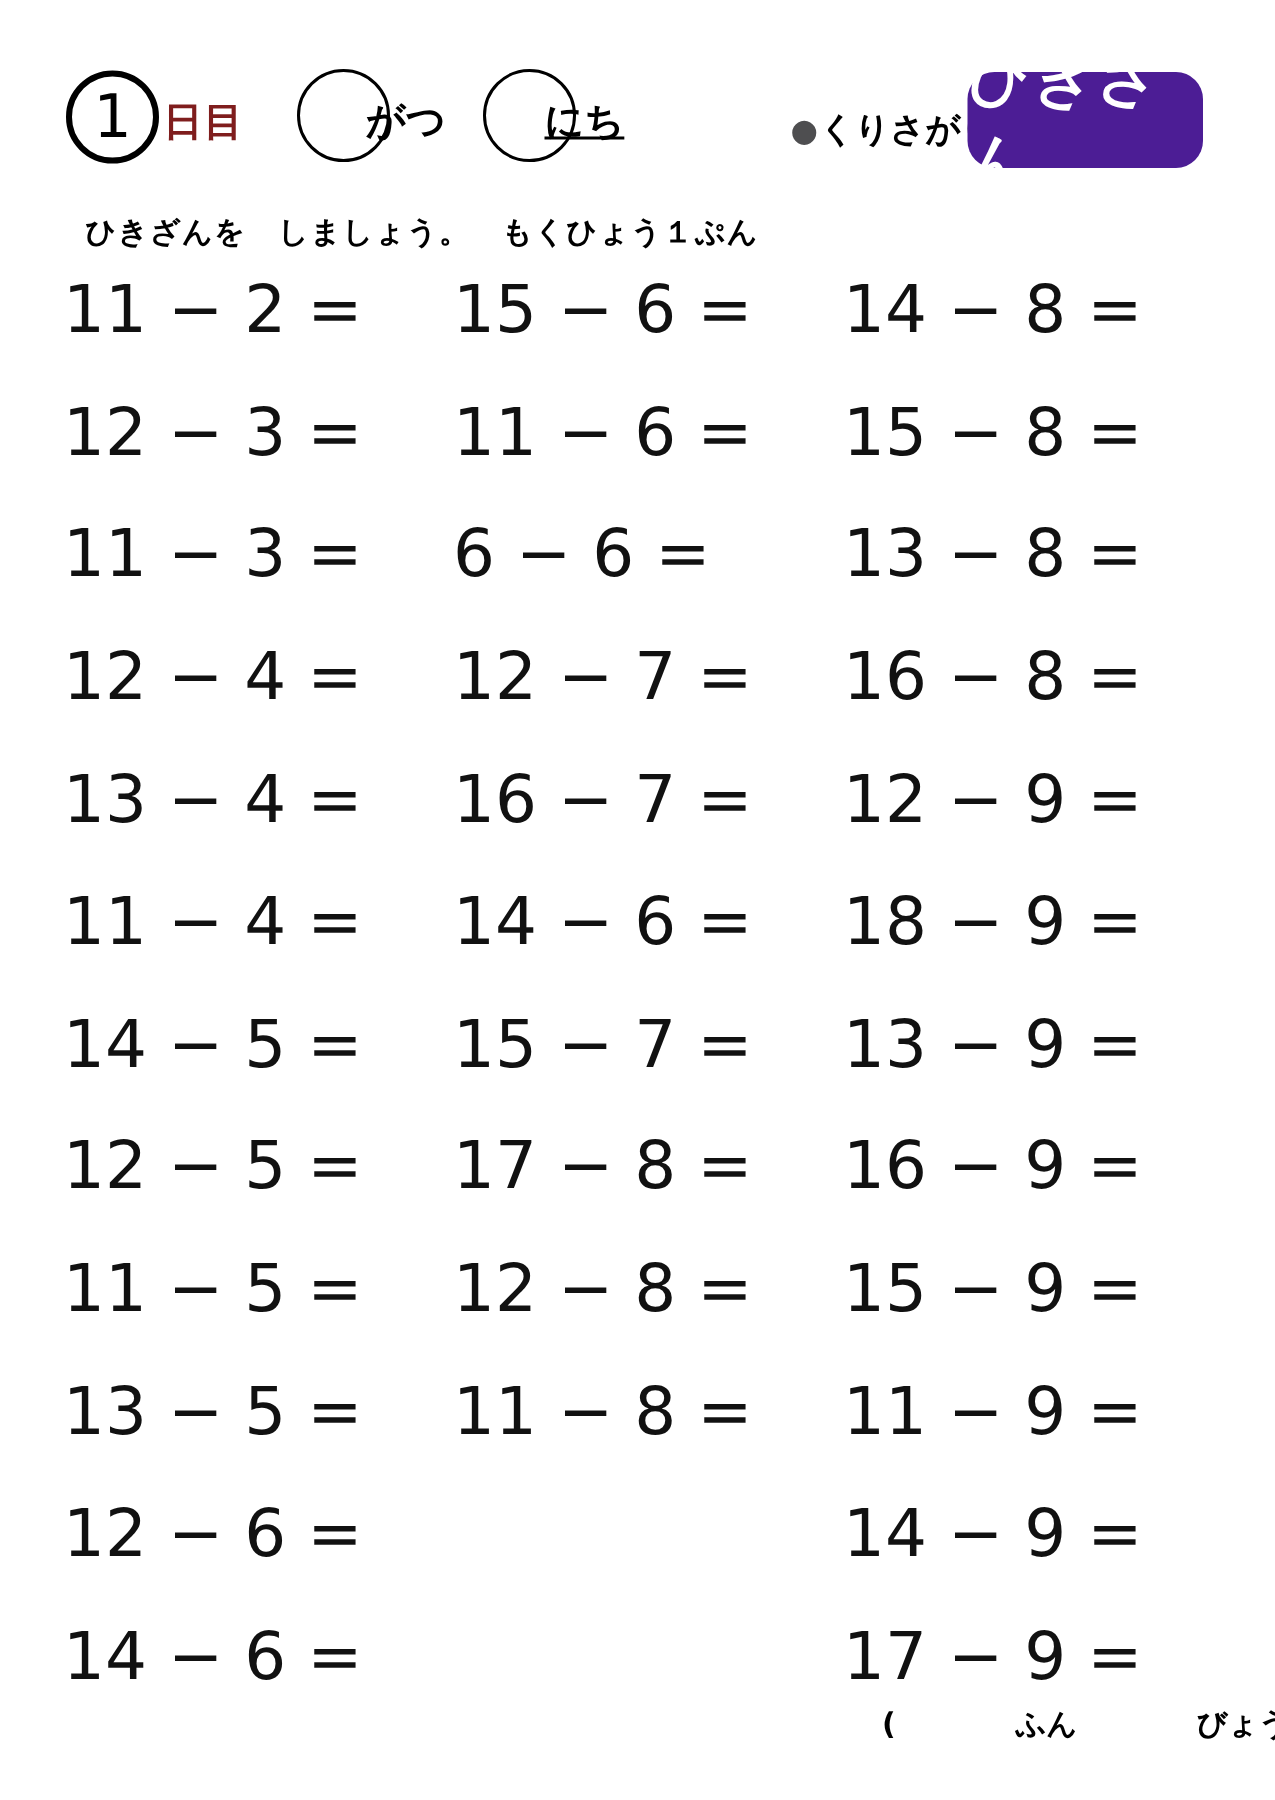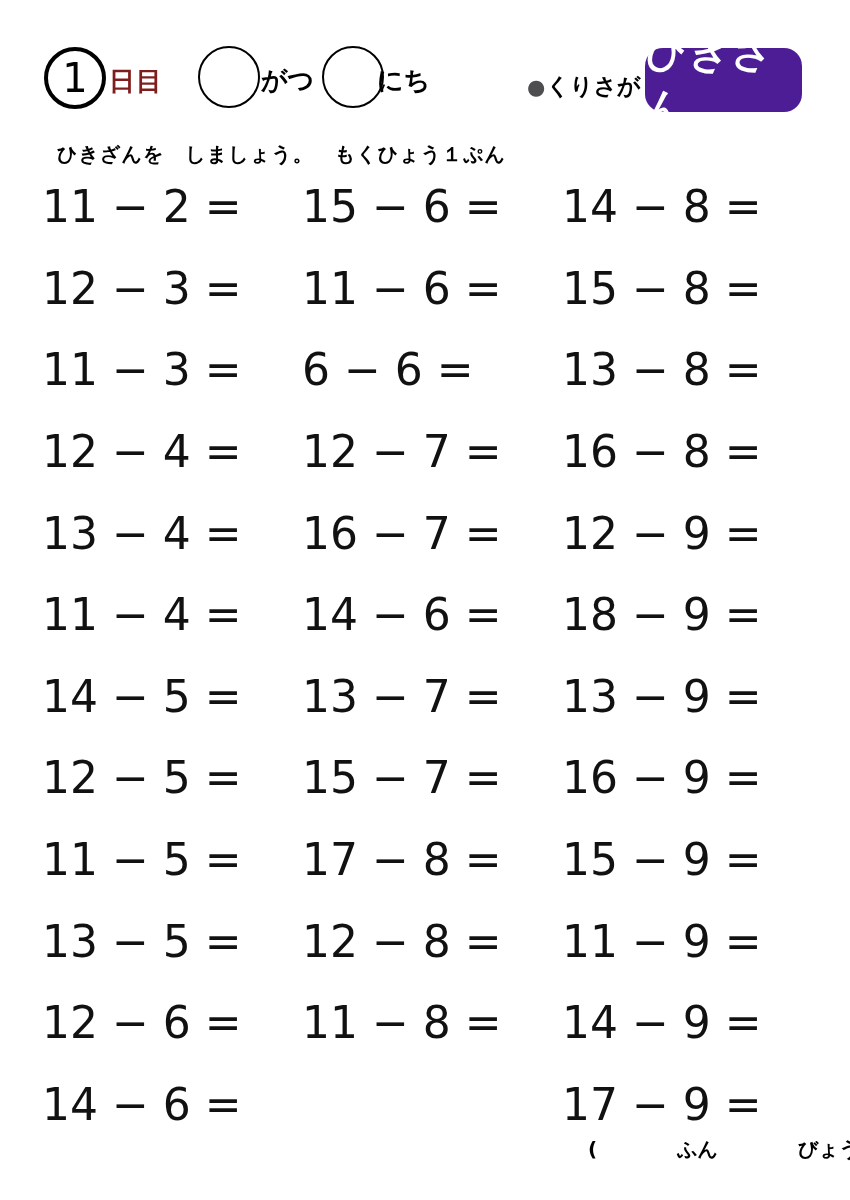--- a/index.html
+++ b/index.html
@@ -27,22 +27,22 @@
     position: absolute; width: 58px; height: 58px;
     border: 2px solid #000; border-radius: 50%;
     background: #fff;
   }
   .circle-month { left: 198px; top: 46px; }
   .circle-date  { left: 322px; top: 46px; }
   .unit-label {
     position: absolute; top: 63px;
     font-size: 26px; font-weight: bold; color: #000;
   }
-  .label-month { left: 261px; text-align: right; }
-  .label-date  { left: 377px; }
+  .label-month { left: 244px; text-align: right; }
+  .label-date  { left: 363px; text-decoration: underline; }
 
   .category {
     position: absolute; left: 527px; top: 71px;
     display: flex; align-items: center;
     font-size: 23px; font-weight: bold; color: #000;
   }
   .category .bullet { font-size: 21px; color: #4e4e50; margin-right: 1px; }
 
   .badge {
     position: absolute; left: 645px; top: 48px;
@@ -119,21 +119,20 @@
       <div class="eq">12 − 6 =</div>
       <div class="eq">14 − 6 =</div>
     </div>
     <div class="pcol">
       <div class="eq">15 − 6 =</div>
       <div class="eq">11 − 6 =</div>
       <div class="eq">6 − 6 =</div>
       <div class="eq">12 − 7 =</div>
       <div class="eq">16 − 7 =</div>
       <div class="eq">14 − 6 =</div>
-      <div class="eq">13 − 7 =</div>
       <div class="eq">15 − 7 =</div>
       <div class="eq">17 − 8 =</div>
       <div class="eq">12 − 8 =</div>
       <div class="eq">11 − 8 =</div>
     </div>
     <div class="pcol">
       <div class="eq">14 − 8 =</div>
       <div class="eq">15 − 8 =</div>
       <div class="eq">13 − 8 =</div>
       <div class="eq">16 − 8 =</div>

